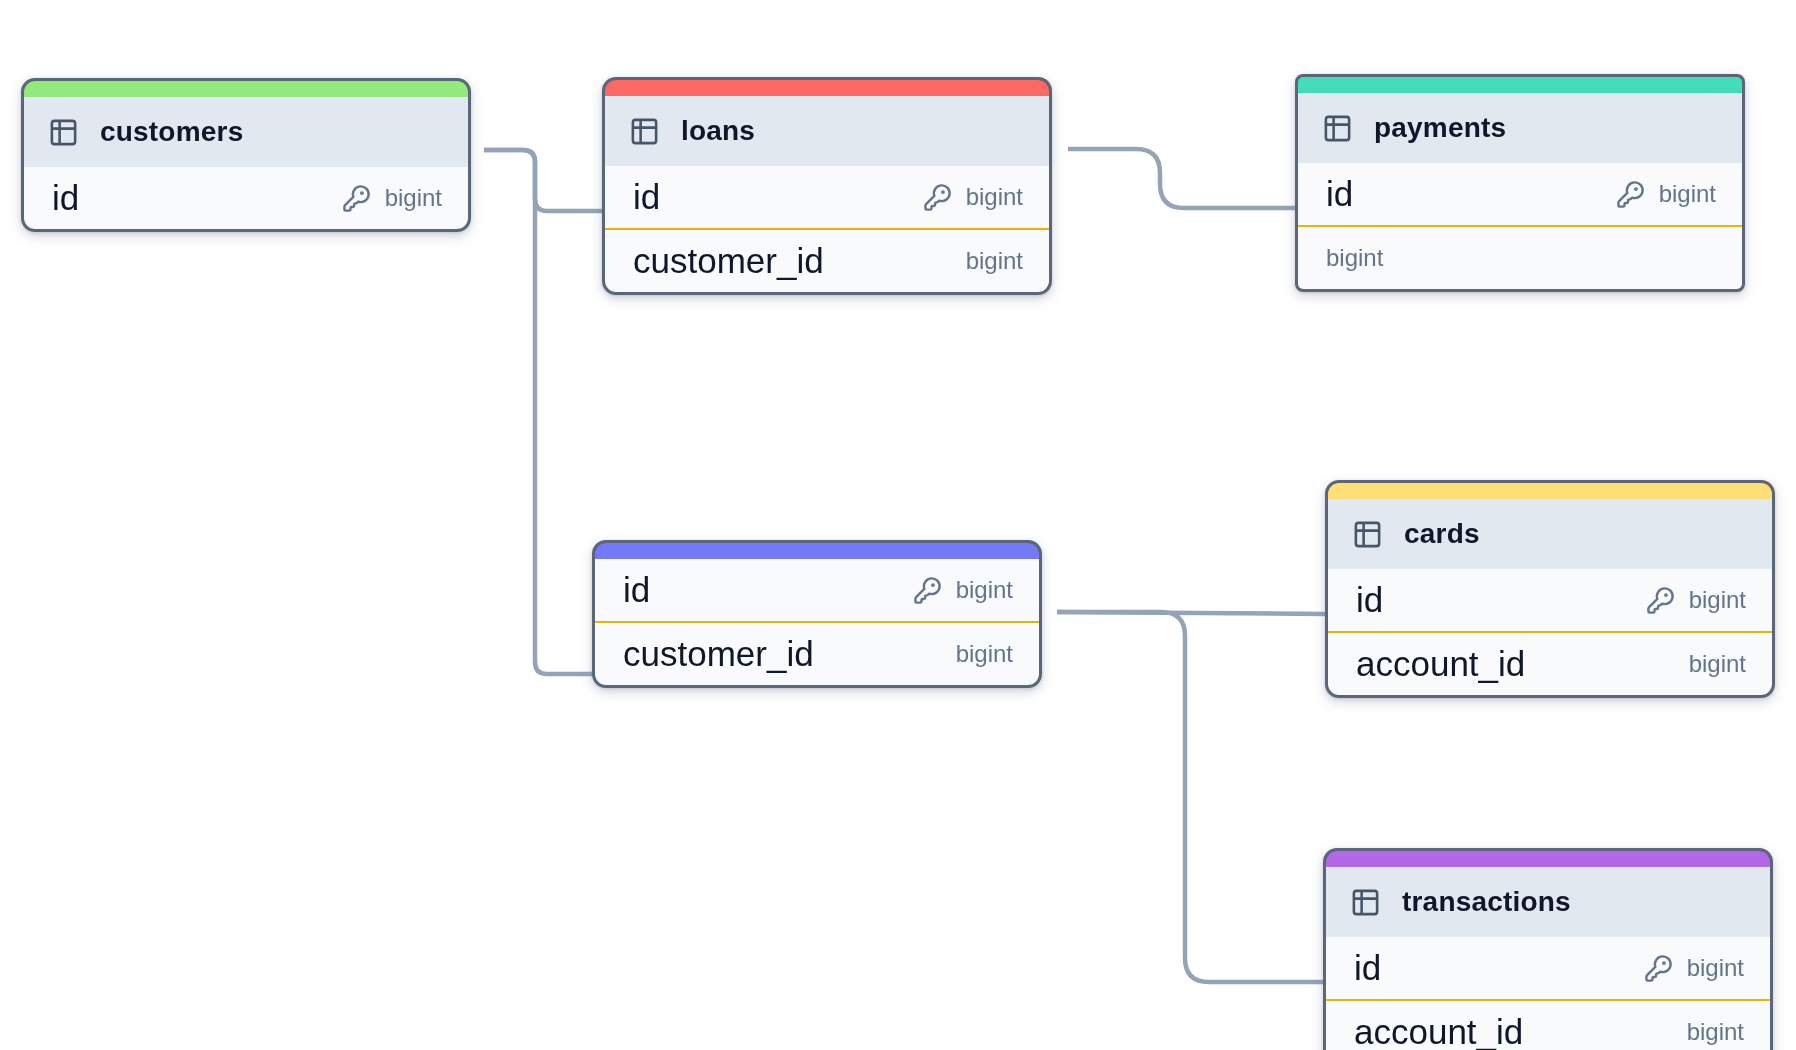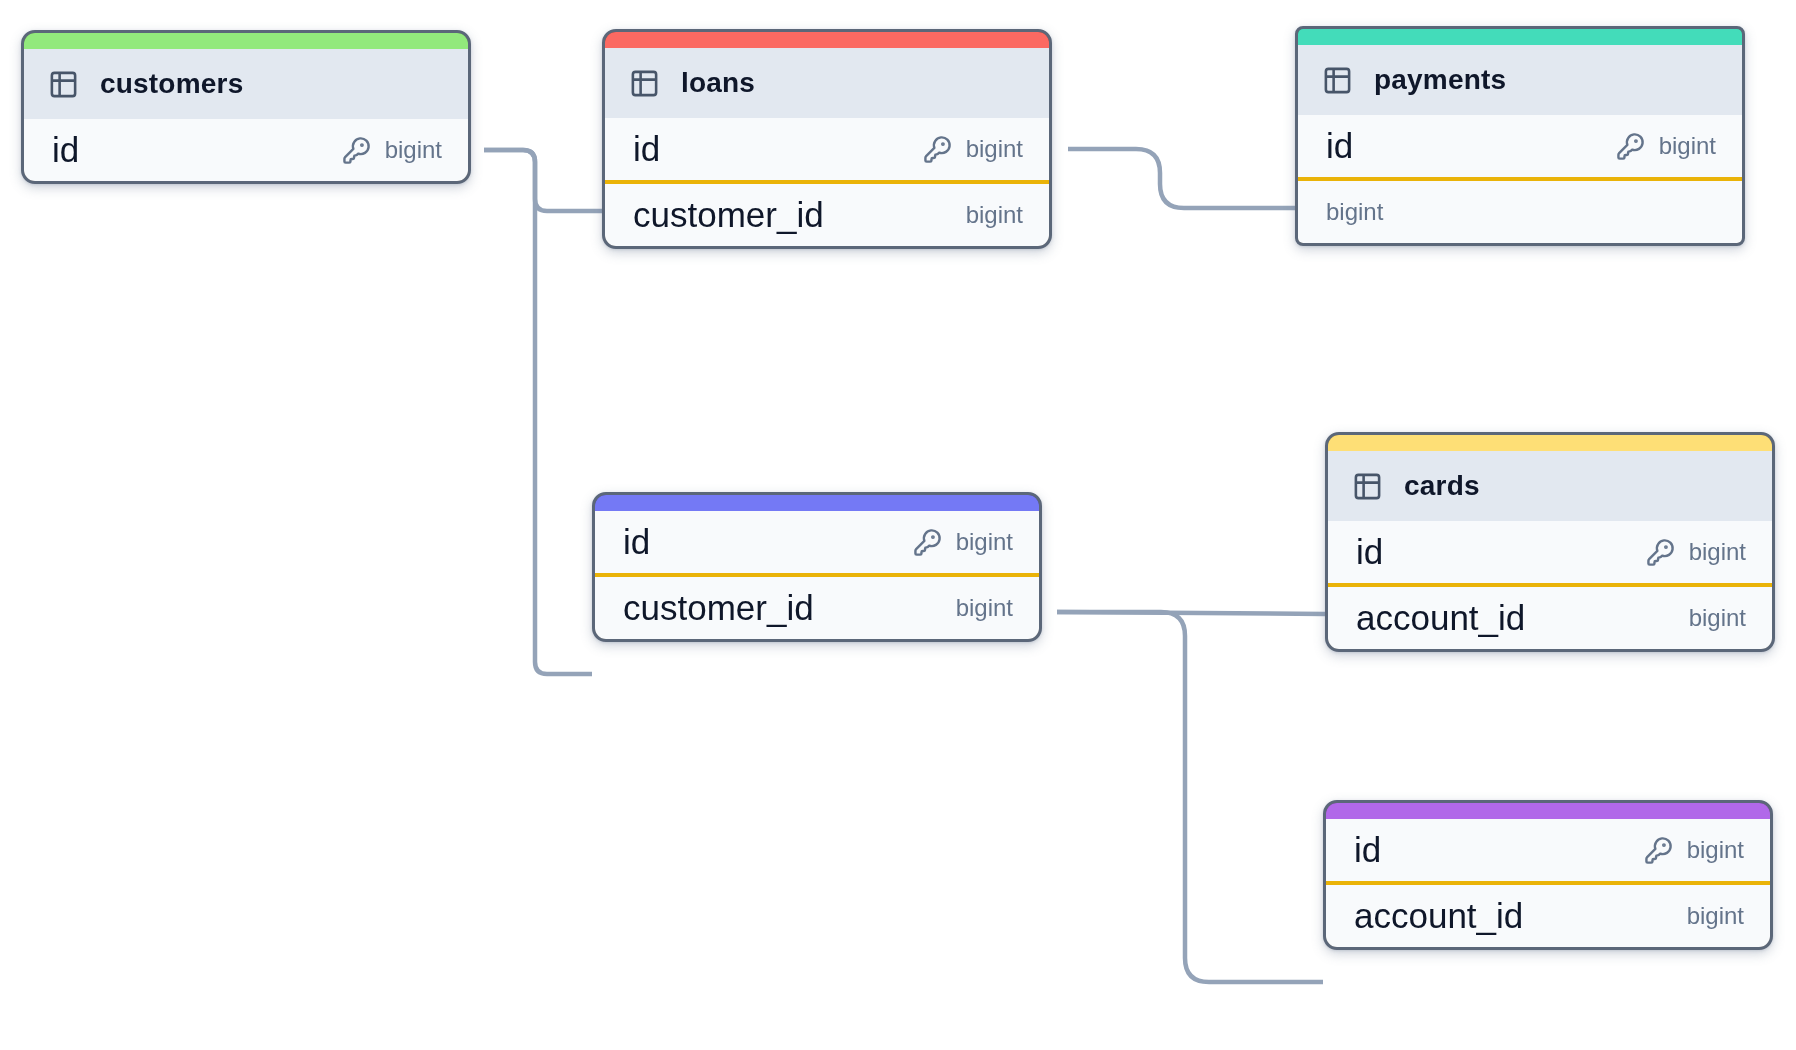--- a/index.html
+++ b/index.html
@@ -1,29 +1,29 @@
 <!DOCTYPE html>
 <html><head>
 <meta charset="utf-8">
 <style>
   html,body{margin:0;padding:0;background:#ffffff;width:1796px;height:1050px;overflow:hidden;
     font-family:"Liberation Sans", sans-serif;}
   .canvas{position:relative;width:1796px;height:1050px;background:#ffffff;}
   .edges{position:absolute;left:0;top:0;width:1796px;height:1050px;z-index:1;}
   .edge{fill:none;stroke-width:4.5px;}
   .tbl{position:absolute;z-index:2;width:444px;background:#404040;border:3px solid #5b6779;
-    border-radius:14px;overflow:hidden;box-shadow:0 4px 12px rgba(100,116,139,.30),0 1px 3px rgba(100,116,139,.22);}
+    border-radius:14px;overflow:hidden;box-shadow:0 4px 12px rgba(100,116,139,.30),0 1px 3px rgba(100,116,139,.22);margin-top:48px;}
   .accent{height:16px;width:100%;}
   .hdr{height:70px;background:#e2e8f0;display:flex;align-items:center;padding:0 24px;gap:21px;}
   .hdr .t-icon{width:31px;height:31px;display:block;}
   .hdr .t-name{font-size:28px;font-weight:bold;color:#0f172a;letter-spacing:.2px;}
   .row{height:62px;display:flex;align-items:center;padding:0 26px 0 28px;background:#f8fafc;
     border-top:2px solid #e2e8f0;}
   .row:first-of-type{border-top:none;}
-  .rows .row + .row{border-top:4px solid #eab308;}
+  .rows .row + .row{border-top:2px solid #eab308;}
   .f-name{font-size:35px;color:#0f172a;flex:1 1 auto;}
   .f-right{display:flex;gap:14px;}
   .k-icon{width:29px;height:29px;display:block;}
   .f-type{font-size:24px;color:#64748b;}
   
   #tbl-customers{left:21px;top:30px;}
   #tbl-loans{left:602px;top:29px;}
   #tbl-payments{left:1295px;top:26px;border-radius:8px;}
   #tbl-accounts{left:592px;top:492px;}
   #tbl-cards{left:1325px;top:432px;}
@@ -164,20 +164,26 @@
         <span class="f-name">account_id</span>
         <span class="f-right">
           <span class="f-type">bigint</span>
         </span>
       </div>
     </div>
   </div>
 
   <div class="tbl" id="tbl-transactions">
     <div class="accent" style="background: rgb(177, 104, 233);"></div>
+    <div class="hdr">
+      <svg class="t-icon" viewBox="0 0 24 24" fill="none" stroke="#475569" stroke-width="2" stroke-linecap="round" stroke-linejoin="round">
+          <path d="M9 3H5a2 2 0 0 0-2 2v4m6-6h10a2 2 0 0 1 2 2v4M9 3v18m0 0h10a2 2 0 0 0 2-2V9M9 21H5a2 2 0 0 1-2-2V9m0 0h18"></path>
+        </svg>
+      <span class="t-name">transactions</span>
+    </div>
     <div class="rows">
       <div class="row">
         <span class="f-name">id</span>
         <span class="f-right">
           <svg class="k-icon" viewBox="0 0 24 24" fill="none" stroke="#64748b" stroke-width="2" stroke-linecap="round" stroke-linejoin="round">
               <path d="M2.586 17.414A2 2 0 0 0 2 18.828V21a1 1 0 0 0 1 1h3a1 1 0 0 0 1-1v-1a1 1 0 0 1 1-1h1a1 1 0 0 0 1-1v-1a1 1 0 0 1 1-1h.172a2 2 0 0 0 1.414-.586l.814-.814a6.5 6.5 0 1 0-4-4z"></path>
               <circle cx="16.5" cy="7.5" r=".6" fill="#64748b"></circle>
             </svg>
           <span class="f-type">bigint</span>
         </span>

